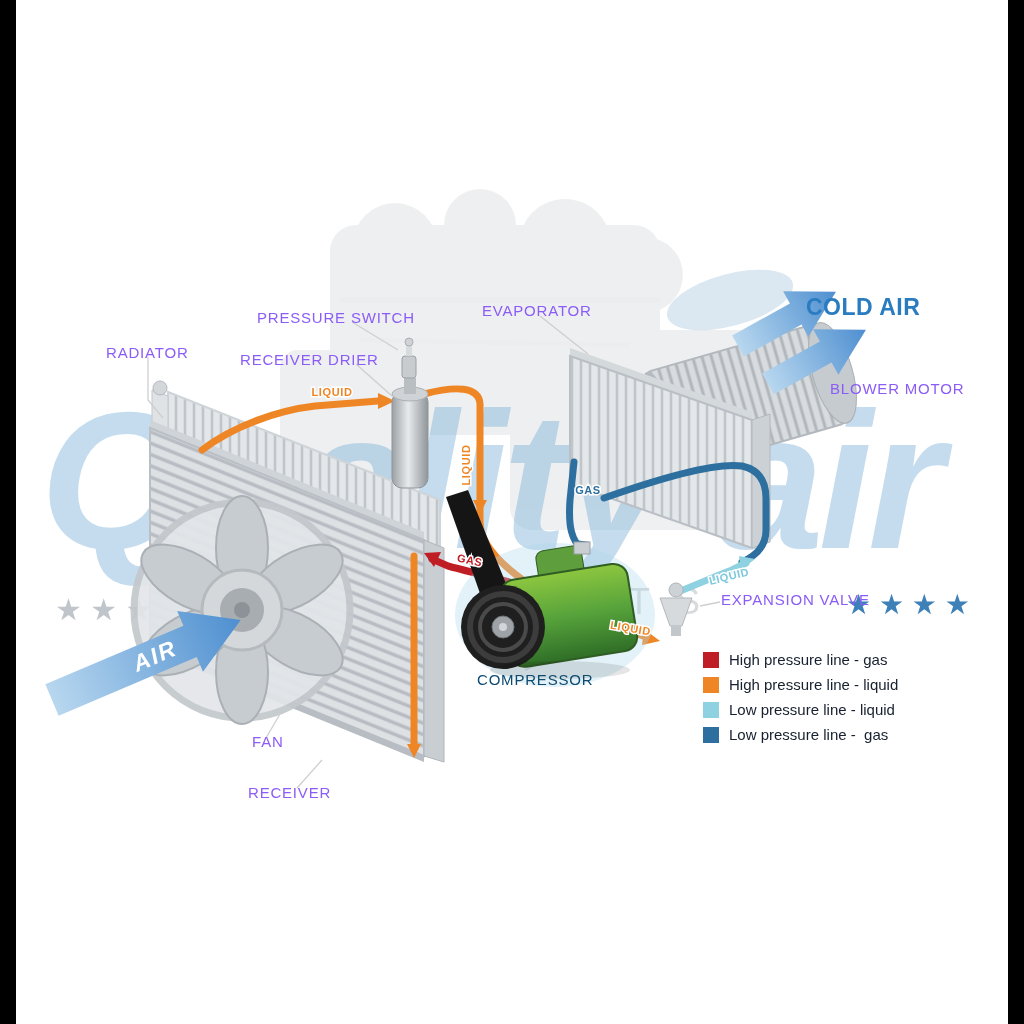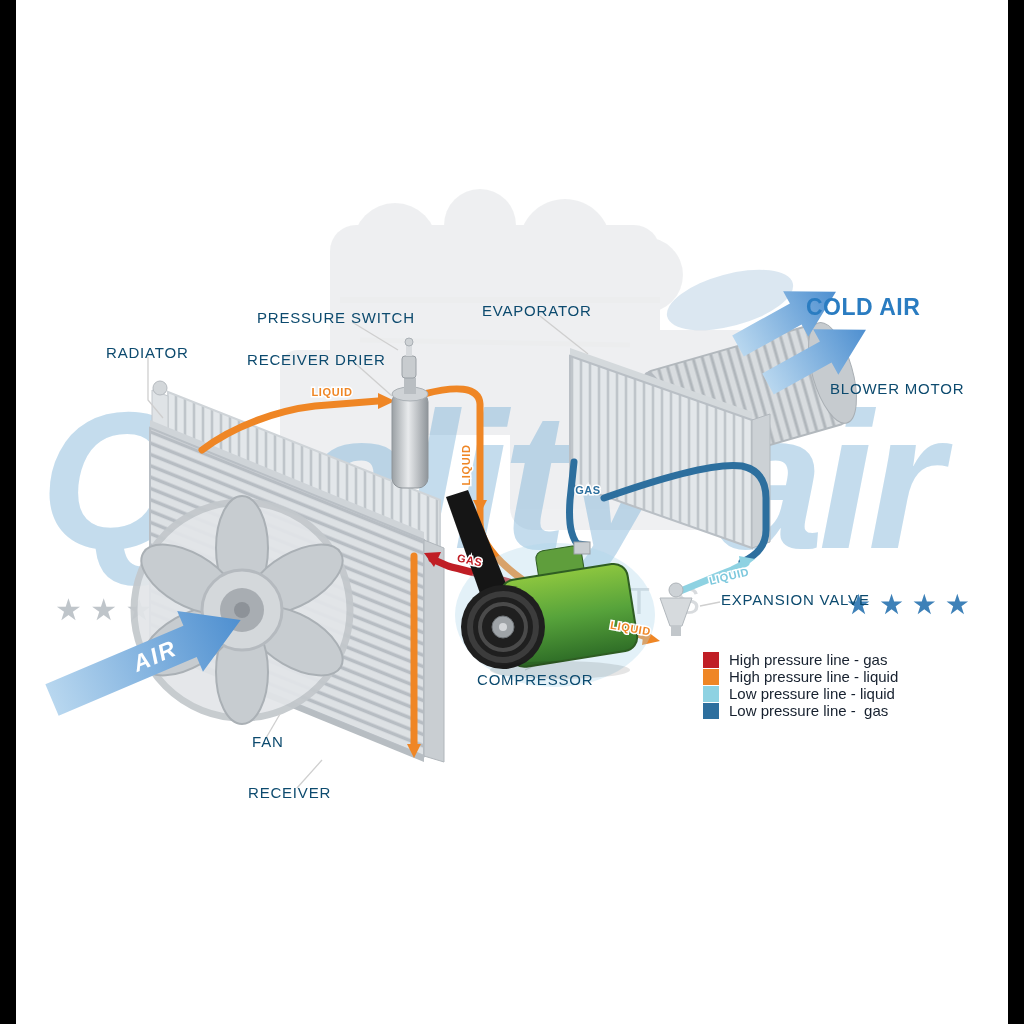--- a/index.html
+++ b/index.html
@@ -1,25 +1,25 @@
 <!DOCTYPE html>
 <html><head>
 <meta charset="utf-8">
 <style>
   html,body{margin:0;padding:0;background:#fff;}
   .stage{position:relative;width:1024px;height:1024px;background:#ffffff;overflow:hidden;
          font-family:"Liberation Sans",sans-serif;}
   .sidebar{position:absolute;top:0;width:16px;height:1024px;background:#000;z-index:50;}
   .sidebar.left{left:0;} .sidebar.right{right:0;}
   svg.scene{position:absolute;left:0;top:0;z-index:1;}
-  .part-label{position:absolute;color:#0c4a6e;font-size:15px;letter-spacing:.8px;
+  .part-label{position:absolute;color:#8b5cf6;font-size:15px;letter-spacing:.8px;
               white-space:nowrap;z-index:10;}
   .cold-air{position:absolute;left:806px;top:266px;color:#2a7cc1;font-weight:bold;
             font-size:23px;letter-spacing:.5px;z-index:10;margin-top:28px;}
-  .legend{position:absolute;left:703px;top:651px;display:flex;flex-direction:column;z-index:10;}
+  .legend{position:absolute;left:703px;top:651px;display:flex;flex-direction:column;gap:8px;z-index:10;}
   .legend-row{display:flex;align-items:center;gap:10px;}
   .swatch{width:16px;height:16px;display:inline-block;}
   .legend-label{font-size:15px;color:#16202e;white-space:pre;}
   .flow-label{font-weight:bold;font-size:11px;letter-spacing:.6px;paint-order:stroke;
               stroke:#ffffff;stroke-width:3px;}
   .wm-big{font-style:italic;font-weight:bold;}
 </style>
 </head>
 <body>
 
@@ -214,21 +214,21 @@
       <text class="flow-label" x="470" y="465" transform="rotate(-90 470 465)" fill="#ef8625">LIQUID</text>
       <text class="flow-label" x="630" y="632" transform="rotate(10 630 632)" fill="#ef8625">LIQUID</text>
       <text class="flow-label" x="469" y="564" transform="rotate(12 469 564)" fill="#c01e25">GAS</text>
       <text class="flow-label" x="588" y="494" fill="#2d6f9e">GAS</text>
       <text class="flow-label" x="730" y="580" transform="rotate(-14 730 580)" fill="#7cc8dd">LIQUID</text>
     </g>
   </svg>
 
   <div class="part-label" style="left:106px;top:344px">RADIATOR</div>
   <div class="part-label" style="left:257px;top:309px">PRESSURE SWITCH</div>
-  <div class="part-label" style="left:247px;top:351px">RECEIVER DRIER</div>
+  <div class="part-label" style="left:240px;top:351px">RECEIVER DRIER</div>
   <div class="part-label" style="left:482px;top:302px">EVAPORATOR</div>
   <div class="part-label" style="left:830px;top:380px">BLOWER MOTOR</div>
   <div class="part-label" style="left:721px;top:591px">EXPANSION VALVE</div>
   <div class="part-label" style="left:477px;top:671px;color:#0c4a6e">COMPRESSOR</div>
   <div class="part-label" style="left:252px;top:733px">FAN</div>
   <div class="part-label" style="left:248px;top:784px">RECEIVER</div>
   <div class="cold-air">COLD AIR</div>
 
   <div class="legend">
     <div class="legend-row">

